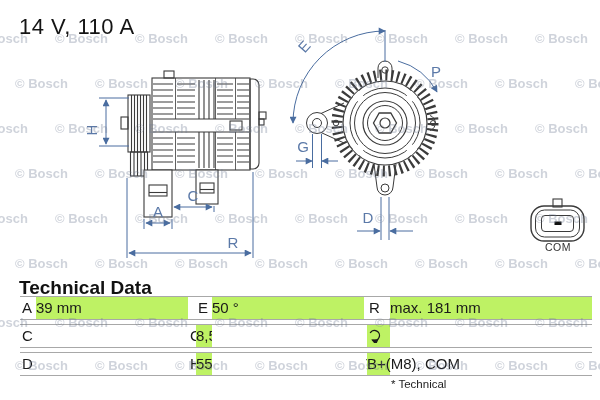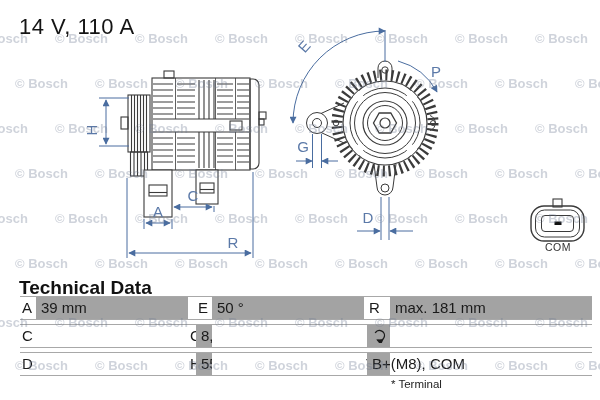--- a/index.html
+++ b/index.html
@@ -6,21 +6,21 @@
     font-family:"Liberation Sans",sans-serif;position:relative;}
   .abs{position:absolute;}
   #title{left:19px;top:14px;font-size:22px;color:#141414;letter-spacing:.5px;z-index:2;}
   #diagram{left:0;top:0;width:600px;height:400px;z-index:1;}
   #heading{left:19px;top:277px;font-size:19px;font-weight:bold;color:#111;z-index:2;}
   .trow{position:absolute;left:20px;width:572px;height:24px;box-sizing:border-box;
     border-top:1px solid #a8a8a8;border-bottom:1px solid #a8a8a8;display:grid;
     grid-template-columns:16px 152px 8px 16px 152px 3px 23px 202px;z-index:2;
     font-size:15px;color:#1a1a1a;line-height:22px;}
   .trow .lb{background:#fff;padding-left:2px;}
-  .trow .vl{background:#a3a3a3;padding-left:5px;white-space:nowrap;}
+  .trow .vl{background:#bef264;white-space:nowrap;}
   .trow .gap{background:#fff;}
   #row-a{top:296px;} #row-c{top:324px;} #row-d{top:352px;}
   #footnote{left:391px;top:378px;font-size:11.5px;color:#222;z-index:2;}
   #wm-layer{left:0;top:0;width:600px;height:400px;z-index:3;pointer-events:none;overflow:hidden;}
   #wm-layer span{position:absolute;font-size:13px;font-weight:700;white-space:nowrap;
     color:rgba(110,120,145,0.33);}
   .picon{display:inline-block;vertical-align:-2px;margin-top:3px;}
 </style>
 </head>
 <body>
@@ -204,21 +204,21 @@
 <div id="row-d" class="trow">
   <div class="lb">D</div>
   <div class="gap"></div>
   <div class="lb">H</div>
   <div class="vl">55 mm</div>
   <div class="gap"></div>
   <div class="lb">T*</div>
   <div class="vl">B+(M8), COM</div>
 </div>
 
-<div id="footnote" class="abs">* Terminal</div>
+<div id="footnote" class="abs">* Technical</div>
 
 <div id="wm-layer" class="abs">
     <span style="left: -25px; top: 31px;">© Bosch</span>
     <span style="left: 55px; top: 31px;">© Bosch</span>
     <span style="left: 135px; top: 31px;">© Bosch</span>
     <span style="left: 215px; top: 31px;">© Bosch</span>
     <span style="left: 295px; top: 31px;">© Bosch</span>
     <span style="left: 375px; top: 31px;">© Bosch</span>
     <span style="left: 455px; top: 31px;">© Bosch</span>
     <span style="left: 535px; top: 31px;">© Bosch</span>

